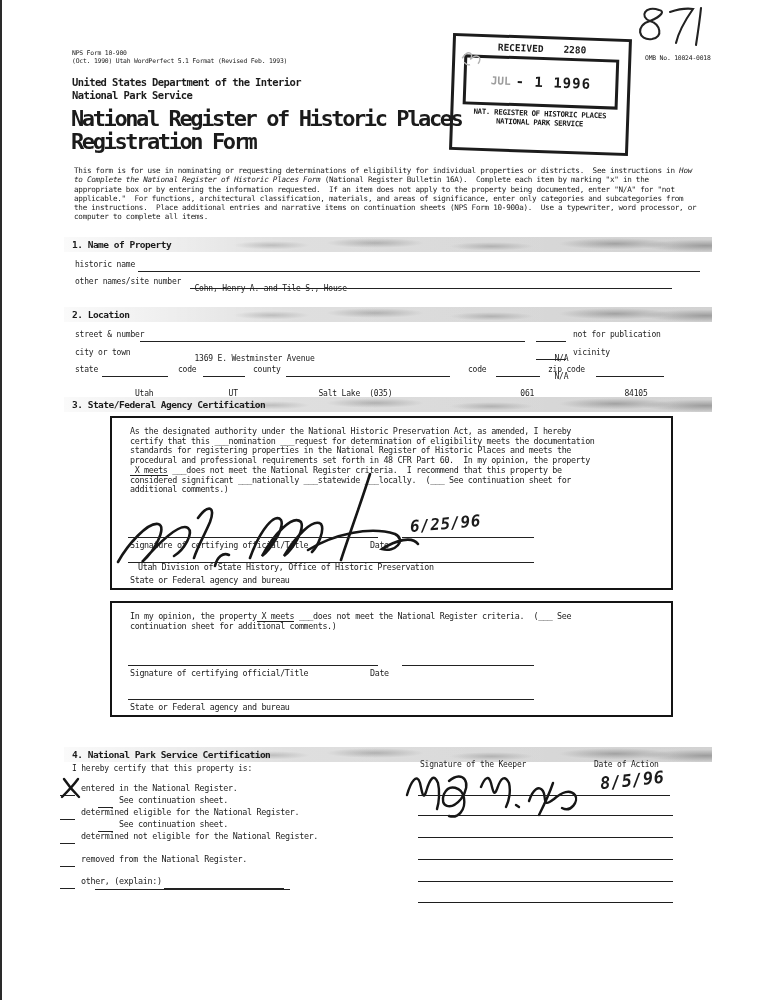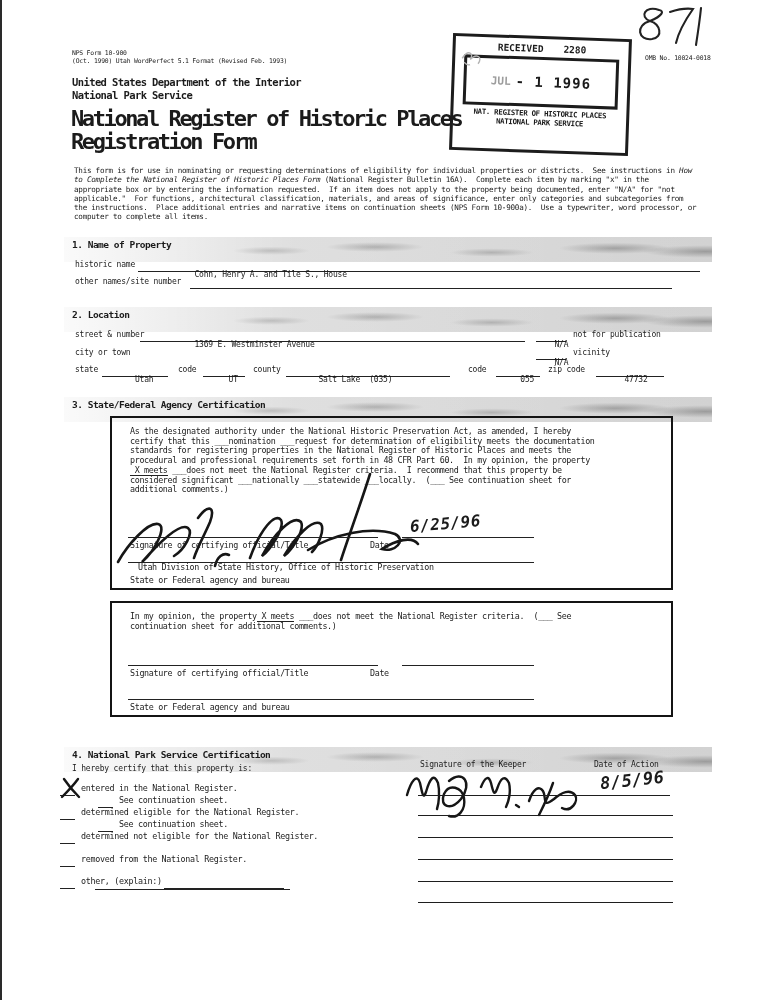--- a/index.html
+++ b/index.html
@@ -5,34 +5,34 @@
   html,body{margin:0;padding:0;background:#888;}
   #page{position:relative;width:762px;height:1000px;background:#ffffff;overflow:hidden;
         font-family:"DejaVu Sans Mono",monospace;color:#1b1b1b;}
   .abs{position:absolute;}
   .it{font-style:italic;}
   .scan-edge{position:absolute;left:0;top:0;width:2px;height:100%;background:#2a2a2a;}
   .tiny{font-size:6.4px;line-height:7.6px;letter-spacing:-0.2px;}
   .agency{font-size:10.5px;line-height:12.5px;font-weight:bold;letter-spacing:-0.6px;}
   .title{font-size:22px;line-height:23px;font-weight:bold;letter-spacing:-2.4px;}
   .intro-line{font-size:7.6px;line-height:9.3px;letter-spacing:-0.25px;white-space:pre;}
-  .bar{left:64px;width:648px;height:25px;font-size:9.5px;font-weight:bold;
+  .bar{left:64px;width:648px;height:15px;font-size:9.5px;font-weight:bold;
        padding:2px 0 0 8px;box-sizing:border-box;letter-spacing:-0.5px;
        background:
         radial-gradient(ellipse 55px 6px at 32% 55%, rgba(0,0,0,.16), transparent 70%),
         radial-gradient(ellipse 70px 7px at 48% 40%, rgba(0,0,0,.20), transparent 70%),
         radial-gradient(ellipse 60px 6px at 66% 62%, rgba(0,0,0,.18), transparent 70%),
         radial-gradient(ellipse 80px 8px at 85% 45%, rgba(0,0,0,.24), transparent 70%),
         radial-gradient(ellipse 90px 9px at 99% 58%, rgba(0,0,0,.26), transparent 70%),
         linear-gradient(90deg, rgba(255,255,255,.85), rgba(255,255,255,.15) 35%, rgba(255,255,255,0)),
         linear-gradient(90deg, #dedede, #d2d2d2);}
   .lbl{font-size:8px;letter-spacing:-0.2px;white-space:pre;}
   .ul{border-bottom:1.2px solid #222;height:15px;box-sizing:border-box;
       font-size:8px;letter-spacing:-0.2px;white-space:pre;}
-  .ul > span{position:relative;top:4px;}
+  .ul > span{position:relative;top:18px;}
   .cert-box{border:2px solid #141414;box-sizing:border-box;background:transparent;}
   .boxline{font-size:8.4px;line-height:9.7px;letter-spacing:-0.35px;white-space:pre;}
   .blankx{border-bottom:1.2px solid #222;}
   .sigline{border-bottom:1.5px solid #222;}
   .handwrite{font-style:italic;font-weight:bold;letter-spacing:0.5px;}
   .stamp{left:451px;top:36px;width:179px;height:117px;border:3px solid #1c1c1c;
          transform:rotate(2deg);box-sizing:border-box;background:transparent;}
   .stamp-top{display:flex;justify-content:center;gap:20px;font-size:9.5px;
              font-weight:bold;margin-top:4px;letter-spacing:0;}
   .stamp-datebox{border:3px solid #1c1c1c;margin:3px 9px 0 9px;height:50px;
@@ -137,25 +137,25 @@
   <div class="abs lbl" style="left:178px;top:365px;">code</div>
   <div class="abs ul" style="left:203px;top:362px;width:42px;text-align:center;">
     <span>UT</span>
   </div>
   <div class="abs lbl" style="left:253px;top:365px;">county</div>
   <div class="abs ul" style="left:286px;top:362px;width:164px;">
     <span style="padding-left:14px;">Salt Lake  (035)</span>
   </div>
   <div class="abs lbl" style="left:468px;top:365px;">code</div>
   <div class="abs ul" style="left:496px;top:362px;width:44px;text-align:center;">
-    <span>055</span>
+    <span>061</span>
   </div>
   <div class="abs lbl" style="left:548px;top:365px;">zip code</div>
   <div class="abs ul" style="left:596px;top:362px;width:68px;">
-    <span style="padding-left:10px;">47732</span>
+    <span style="padding-left:10px;">84105</span>
   </div>
 
   <div class="abs bar" style="top:397px;">3. State/Federal Agency Certification</div>
 
   <div class="abs cert-box" style="left:110px;top:416px;width:563px;height:174px;">
     <div class="abs" style="left:18px;top:9px;">
       <div class="boxline">As the designated authority under the National Historic Preservation Act, as amended, I hereby</div>
       <div class="boxline">certify that this ___nomination ___request for determination of eligibility meets the documentation</div>
       <div class="boxline">standards for registering properties in the National Register of Historic Places and meets the</div>
       <div class="boxline">procedural and professional requirements set forth in 48 CFR Part 60.  In my opinion, the property</div>

